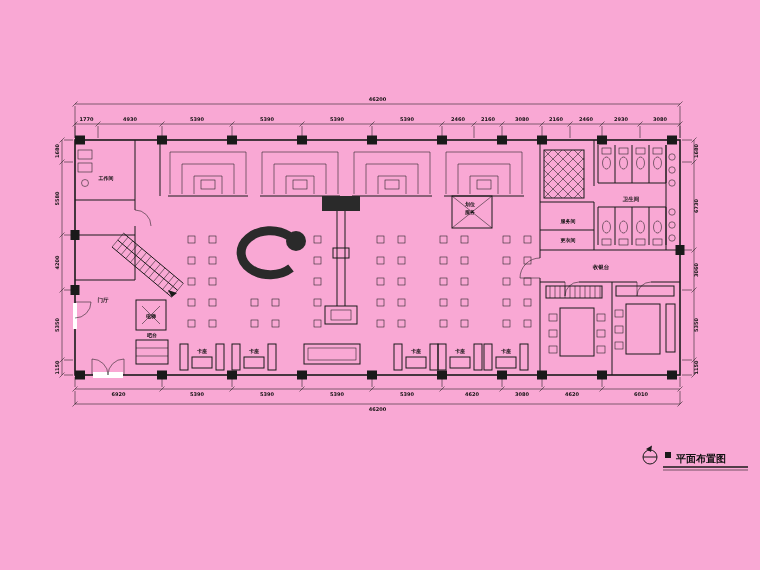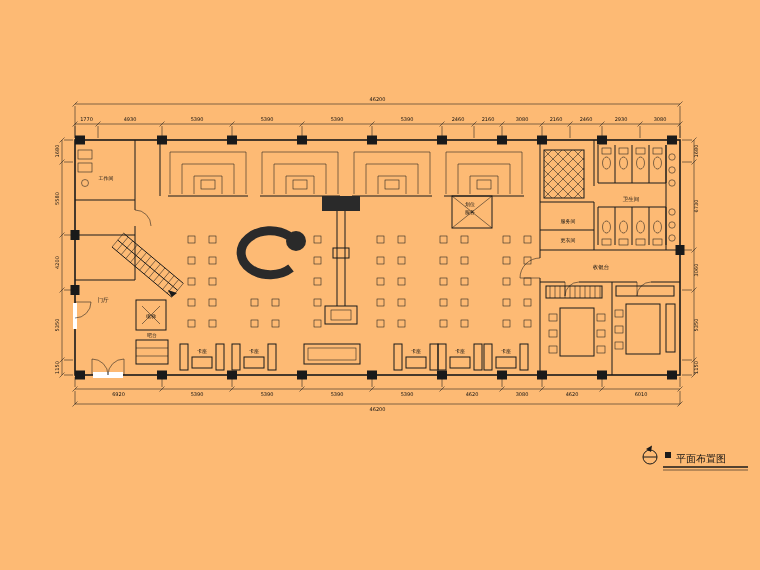--- a/index.html
+++ b/index.html
@@ -1,17 +1,17 @@
 <!DOCTYPE html>
 <html><head>
 <meta charset="utf-8">
 <style>
   html,body{margin:0;padding:0;background:#e9e9e9;}
-  .page{width:760px;height:570px;background:#fdba74;position:relative;margin:0 auto;
-        font-family:"DejaVu Sans",sans-serif;}
+  .page{width:760px;height:570px;background:#f9a8d4;position:relative;margin:0 auto;
+        font-family:"DejaVu Sans",sans-serif;font-weight:bold;}
   svg{display:block;}
   .ln{stroke:#1a1a1a;fill:none;stroke-width:1;}
   .thin{stroke:#1a1a1a;fill:none;stroke-width:0.55;}
   .thick{stroke:#1a1a1a;fill:none;stroke-width:1.6;}
   .fillk{fill:#1a1a1a;stroke:none;}
   .filld{fill:#2a2a2a;stroke:none;}
   .dim{font-family:"DejaVu Sans",sans-serif;font-size:5px;fill:#111;text-anchor:middle;}
   .lbl{font-family:"DejaVu Sans",sans-serif;font-size:5px;fill:#111;text-anchor:middle;}
   .lbl6{font-family:"DejaVu Sans",sans-serif;font-size:5.5px;fill:#111;text-anchor:middle;}
   .title-text{font-family:"DejaVu Sans",sans-serif;font-size:10px;fill:#111;}

